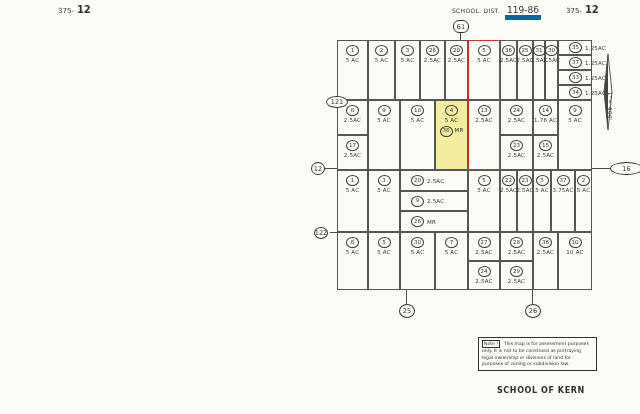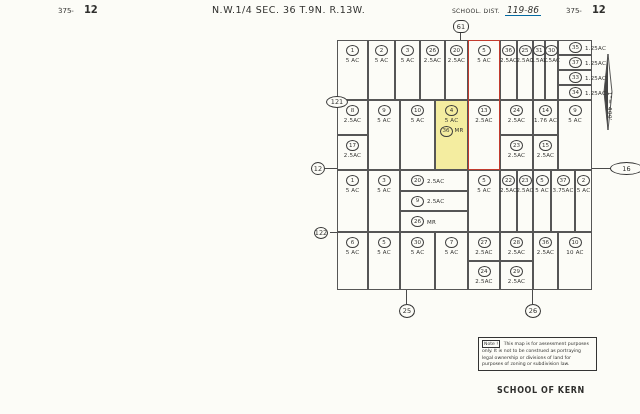--- a/index.html
+++ b/index.html
@@ -1,26 +1,26 @@
 <!DOCTYPE html>
 <html><head>
 <meta charset="utf-8">
 <style>
   html,body{margin:0;padding:0;background:#e8e8e4}
   .page{position:relative;width:640px;height:414px;background:#fcfcf7;
         font-family:"DejaVu Sans",sans-serif;color:#2f2f2d;overflow:hidden}
   
-  .sheet-ref{position:absolute;top:4px;display:flex;align-items:baseline;gap:10px}
+  .sheet-ref{position:absolute;top:4px;display:flex;align-items:baseline;gap:3px}
   .tl{left:58px}.tr{left:566px}
   .ref-pre{font-size:7px}
   .ref-num{font-size:10px;font-weight:bold}
   .map-title{position:absolute;left:212px;top:4px;font-size:9.5px;letter-spacing:.5px}
   .school{position:absolute;left:452px;top:5px;display:flex;align-items:baseline;gap:5px}
   .school-label{font-size:6px;letter-spacing:.3px}
-  .school-value{font-size:9px;font-style:italic;border-bottom:1px solid #0369a1;padding:0 2px}
+  .school-value{font-size:9px;border-bottom:5px solid #0369a1;padding:0 2px}
   
   .note{position:absolute;left:213px;top:179px;font-size:6.5px;line-height:1.55}
   
   .map-area{position:absolute;inset:0}
   .map-outline{position:absolute;left:337px;top:40px;width:255px;height:250px;
                border:1.2px solid #3c3c3c;box-sizing:border-box;z-index:0}
   .parcel{position:absolute;box-sizing:border-box;border:.7px solid #565656;
           display:flex;flex-direction:column;align-items:center;padding-top:4px;
           white-space:nowrap;z-index:1;overflow:visible}
   .parcel.inline{flex-direction:row;align-items:center;justify-content:flex-start;
@@ -56,21 +56,20 @@
 </head>
 <body>
 
 <div class="page">
 
   <div class="sheet-ref tl">
     <span class="ref-pre">375-</span>
       <span class="ref-num">12</span>
   </div>
 
-  <div class="map-title">N.W.1/4 SEC. 36 T.9N. R.13W.</div>
 
   <div class="school">
     <span class="school-label">SCHOOL. DIST.</span>
     <span class="school-value">119-86</span>
   </div>
 
   <div class="sheet-ref tr">
     <span class="ref-pre">375-</span>
       <span class="ref-num">12</span>
   </div>

